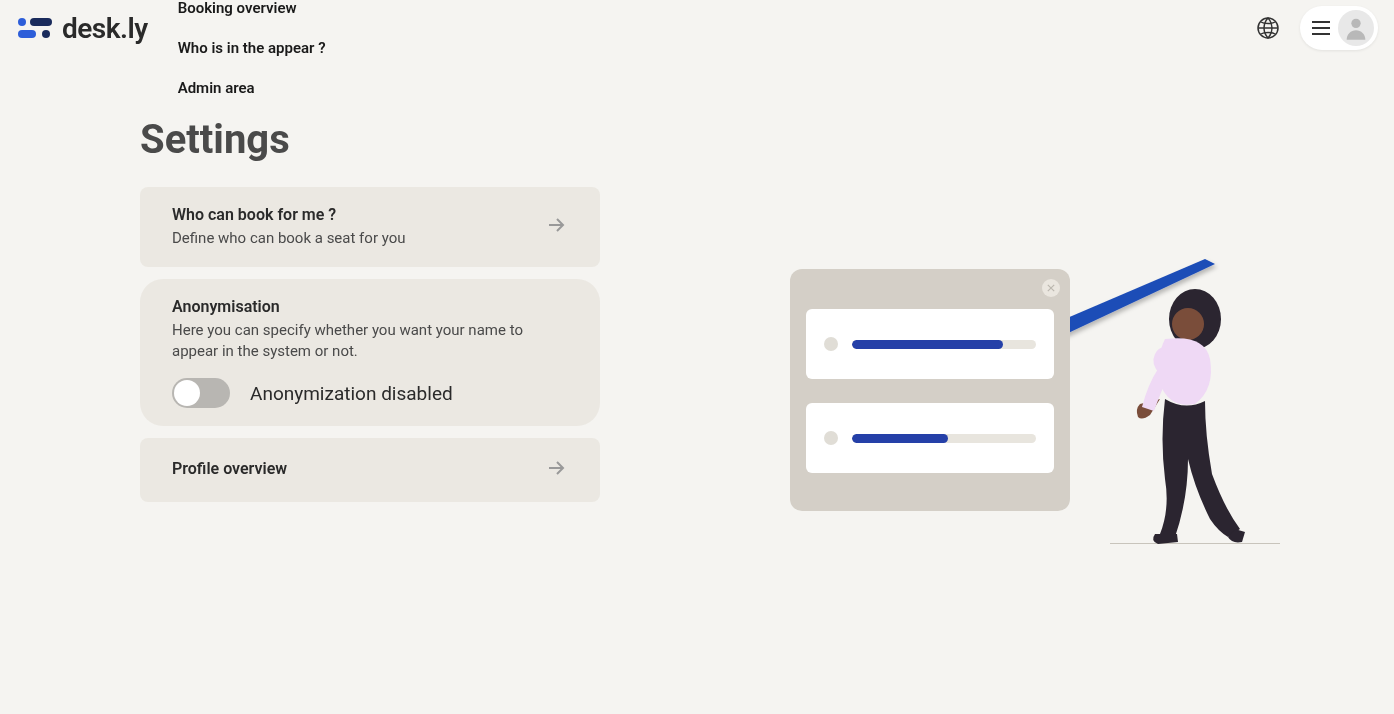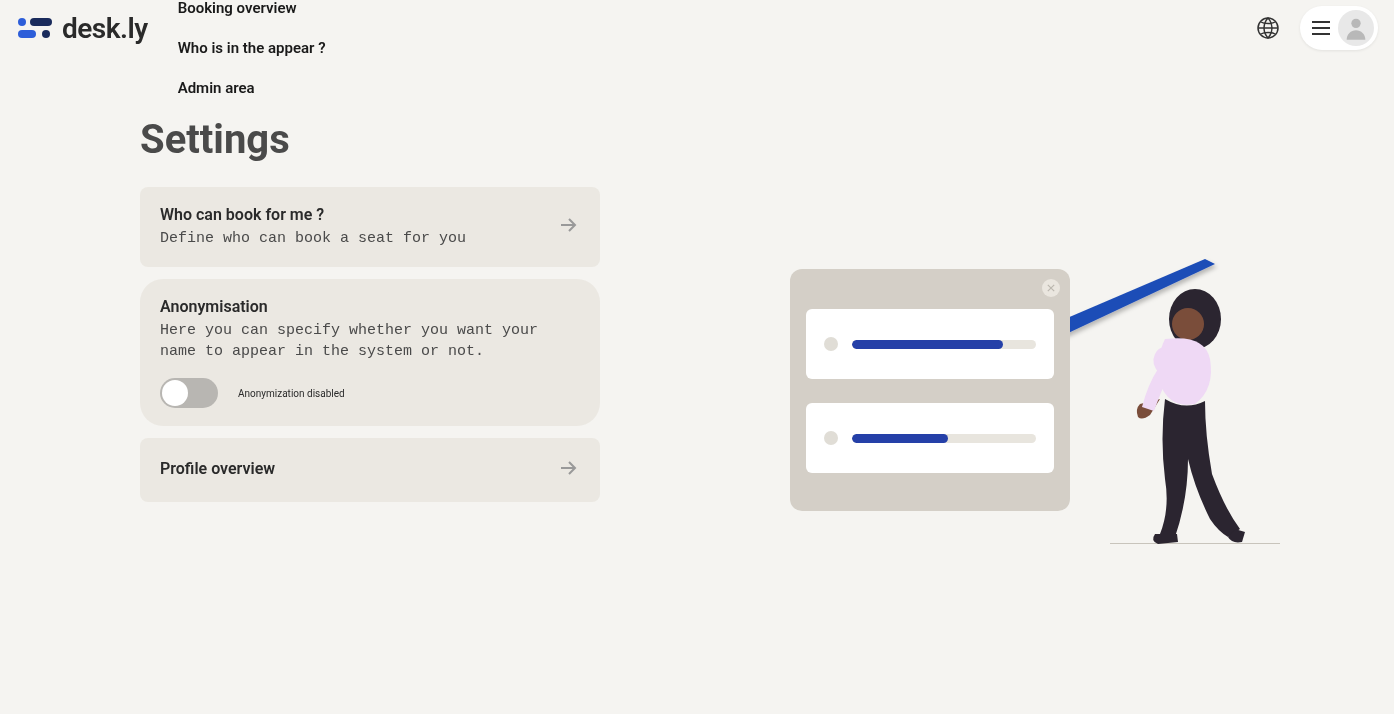--- a/index.html
+++ b/index.html
@@ -103,21 +103,21 @@
     }
     .page-title {
       font-size: 40px;
       font-weight: 700;
       color: #4a4a4a;
       margin-bottom: 24px;
     }
     .settings-card {
       background: #ebe8e2;
       border-radius: 8px;
-      padding: 18px 20px;
+      padding: 18px 32px;
       margin-bottom: 12px;
       display: flex;
       align-items: center;
       justify-content: space-between;
       cursor: pointer;
     }
     .settings-card.expanded {
       display: block;
       cursor: default;
       border-radius: 23px;
@@ -128,21 +128,20 @@
     .card-title {
       font-size: 16px;
       font-weight: 600;
       color: #2a2a2a;
       margin-bottom: 4px;
     }
     .card-desc {
       font-size: 15px;
       color: #4a4a4a;
       line-height: 1.4;
-      font-family: Liberation Mono, monospace;
     }
     .arrow-icon {
       color: #999;
       flex-shrink: 0;
       margin-left: 16px;
     }
     .toggle-row {
       display: flex;
       align-items: center;
       gap: 20px;
@@ -159,21 +158,21 @@
     .toggle-knob {
       width: 26px;
       height: 26px;
       background: white;
       border-radius: 50%;
       position: absolute;
       top: 2px;
       left: 2px;
     }
     .toggle-label {
-      font-size: 10px;
+      font-size: 19px;
       color: #2a2a2a;
     }
     .right-col {
       flex: 1;
       position: relative;
       padding-top: 150px;
       padding-left: 150px;
     }
     .illustration-panel {
       width: 280px;

